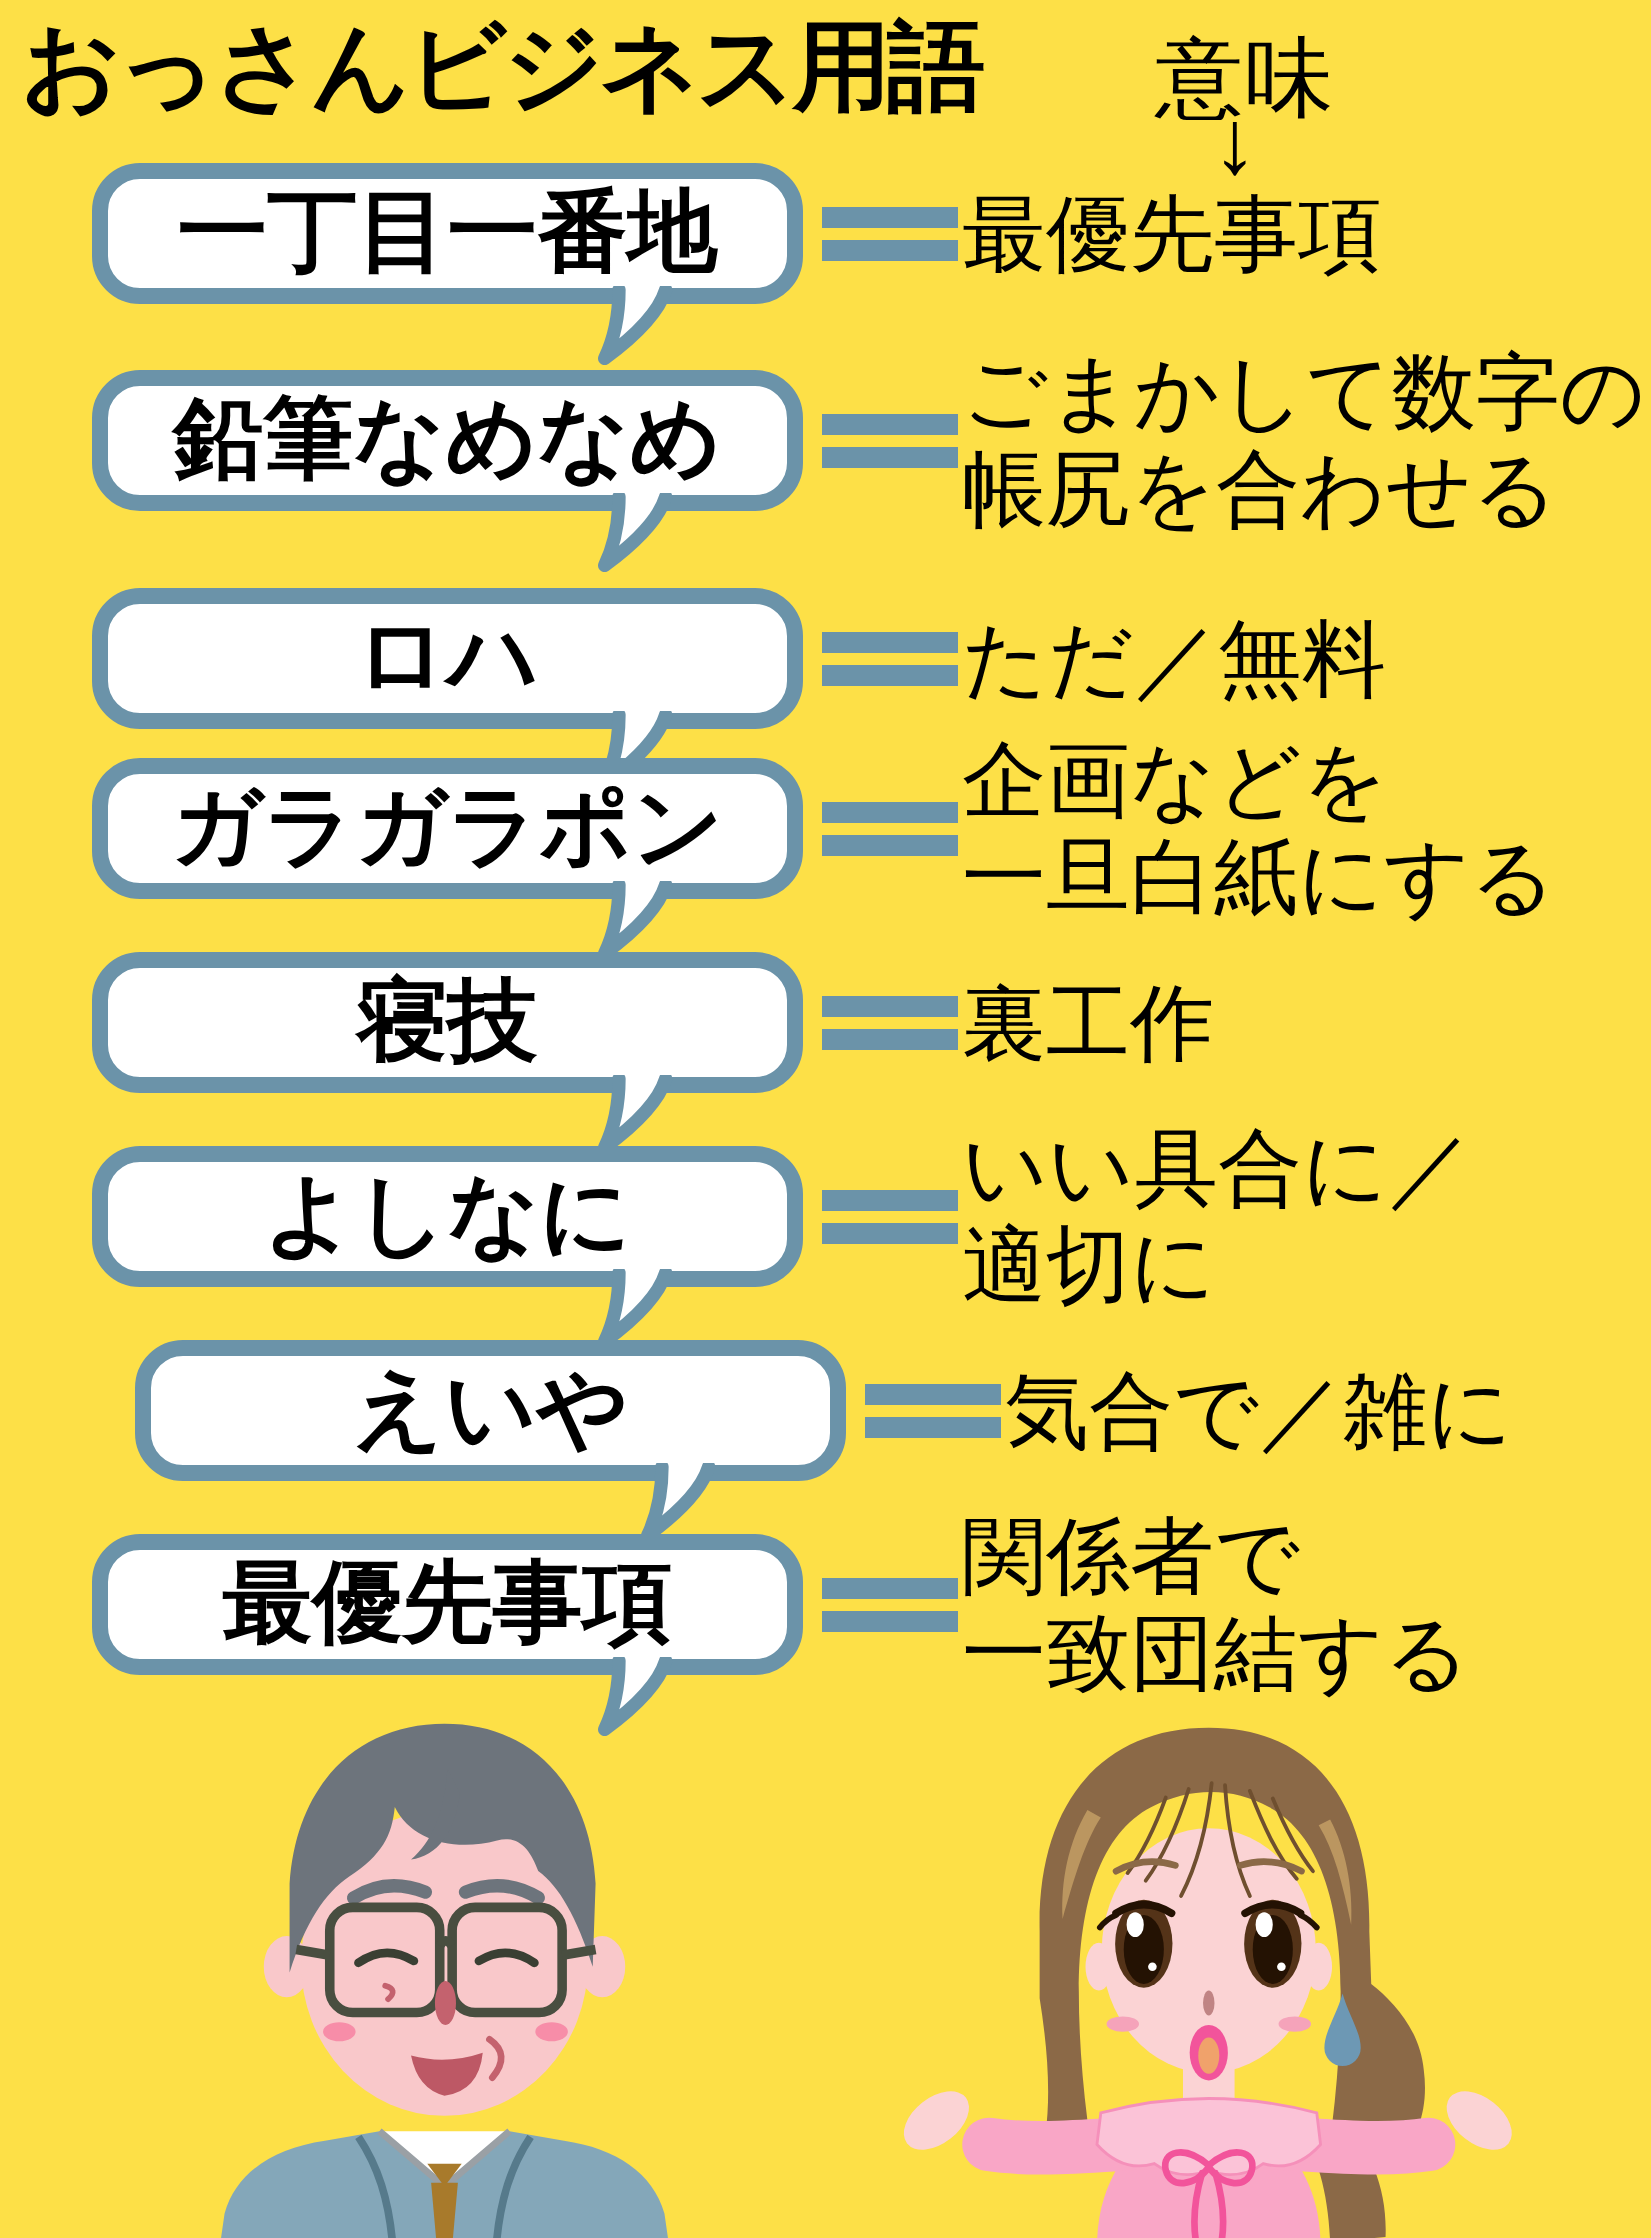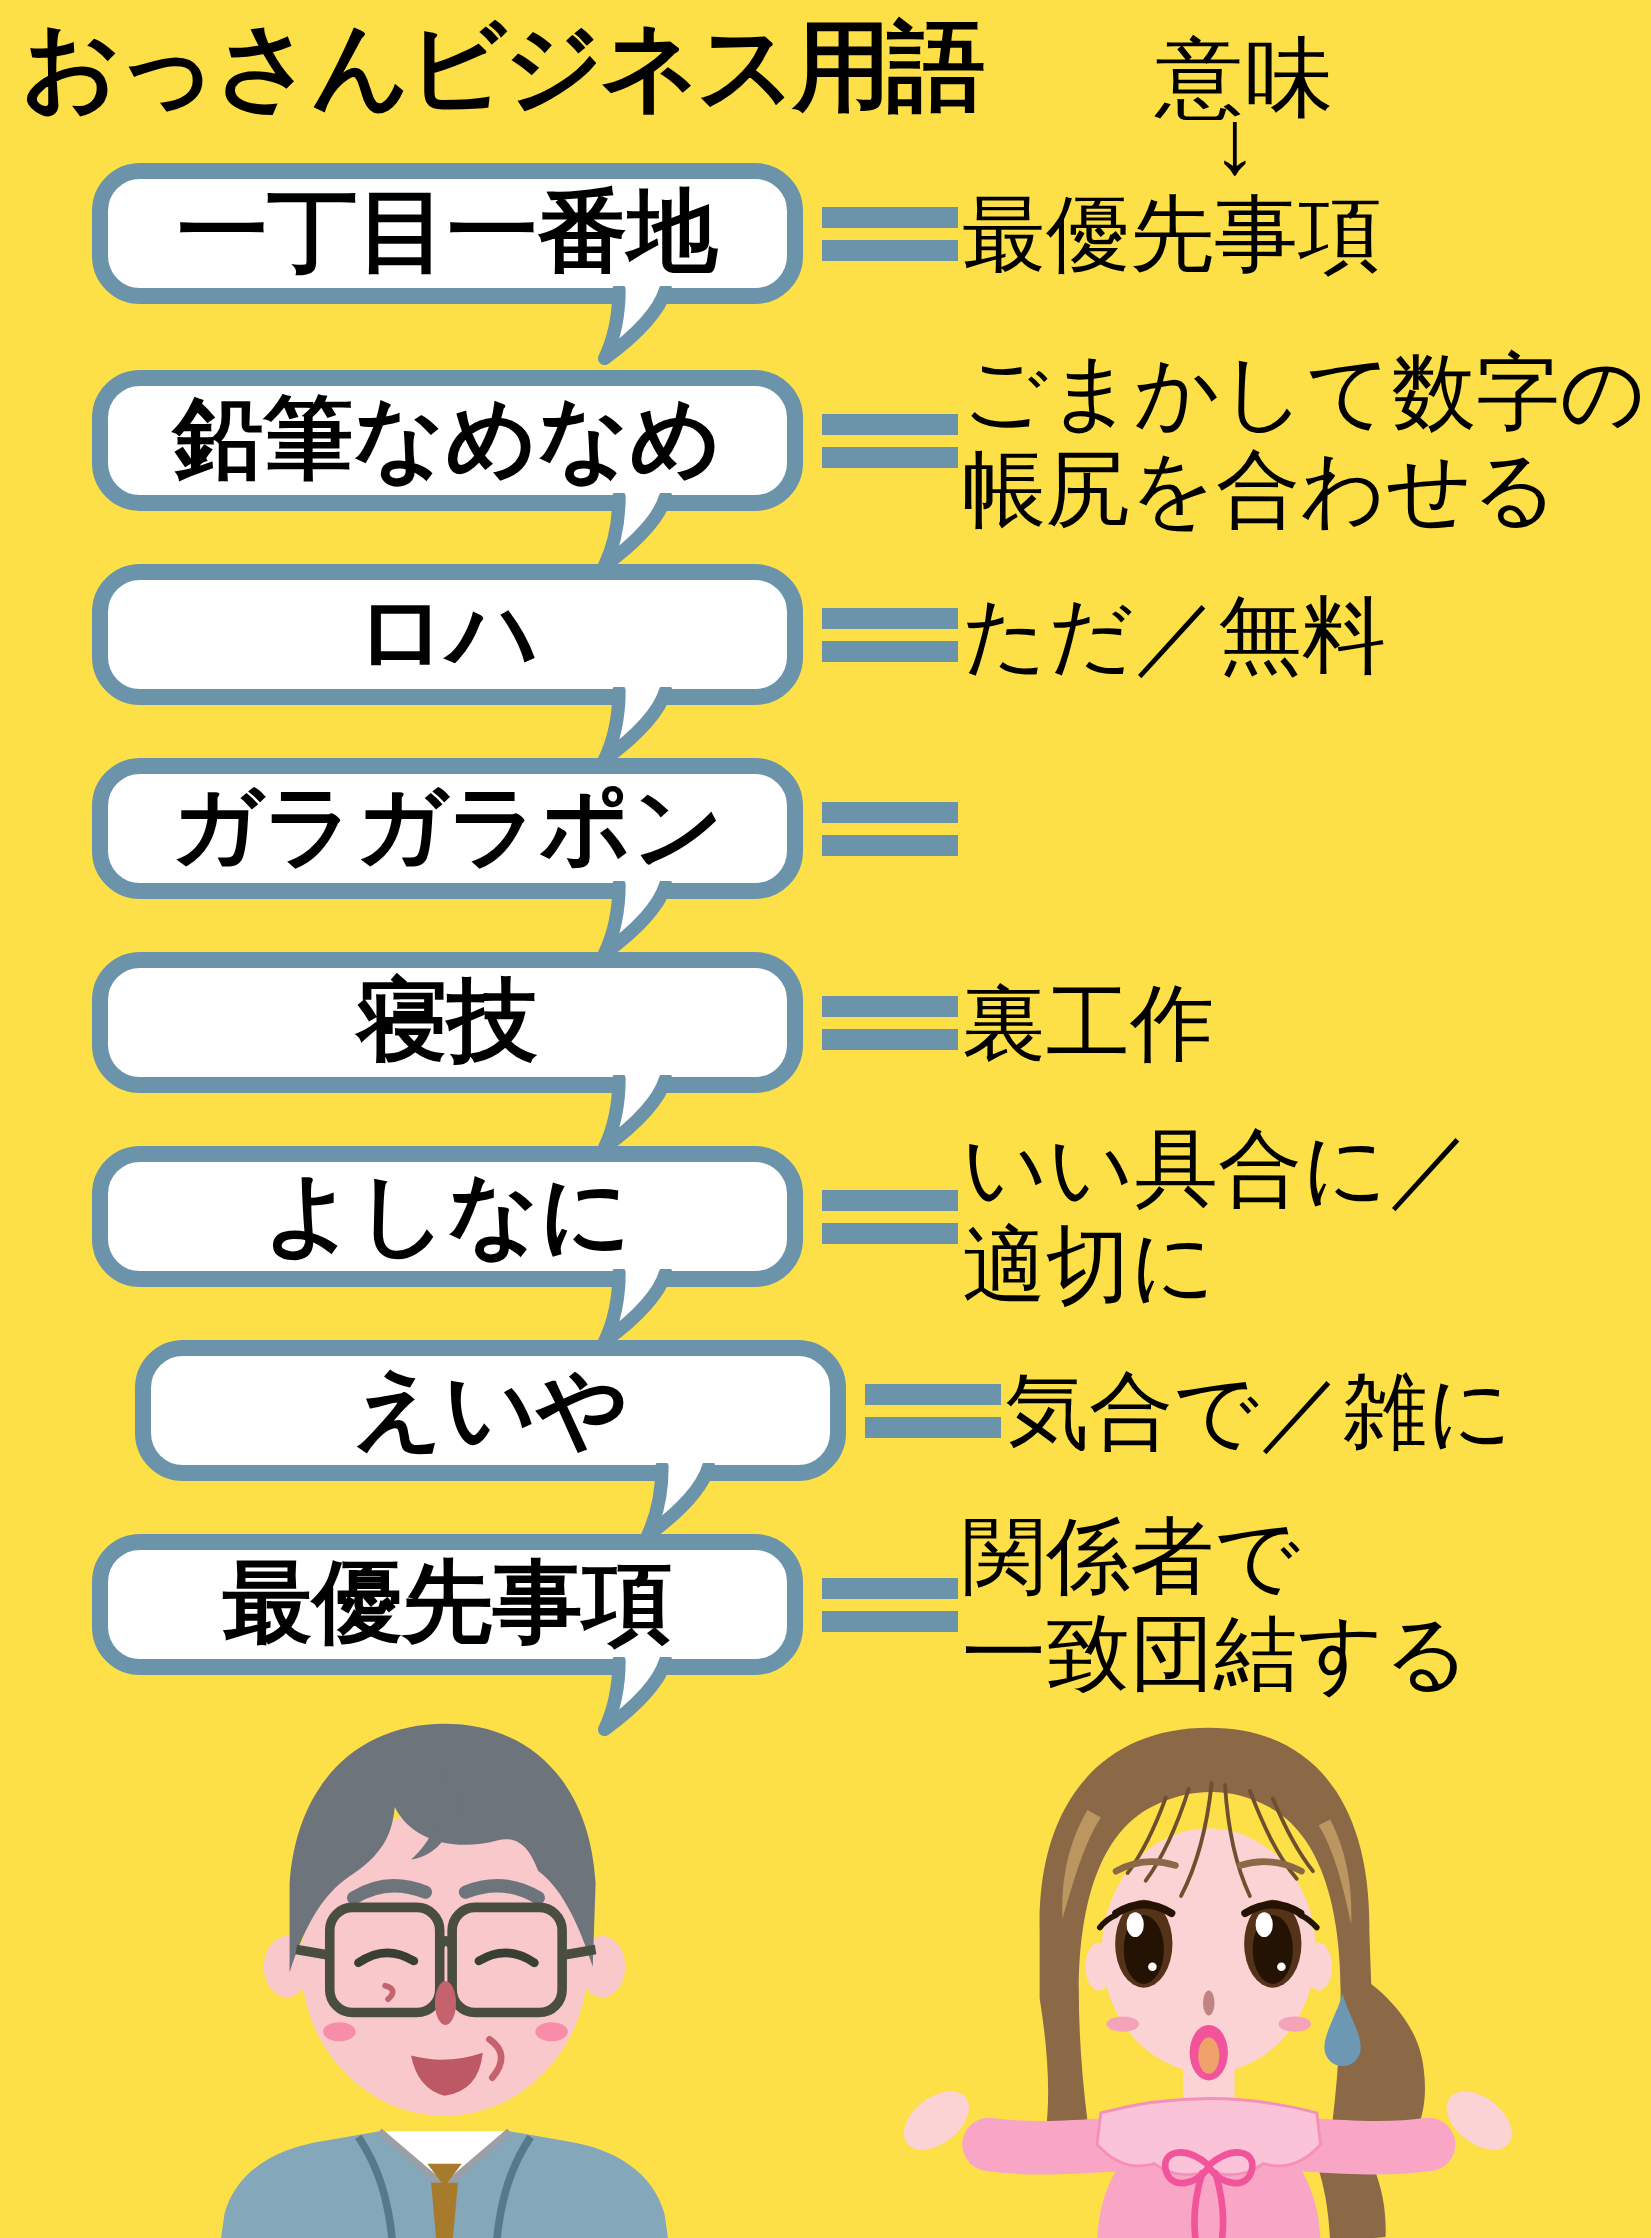--- a/index.html
+++ b/index.html
@@ -80,21 +80,21 @@
     <div class="equals">
         <div class="bar"></div>
         <div class="bar b2"></div>
       </div>
     <div class="meaning">
       <div>ごまかして数字の</div>
         <div>帳尻を合わせる</div>
     </div>
   </div>
 
-  <div class="row" style="top:564px;">
+  <div class="row" style="top:588px;font-family:Liberation Serif, serif;">
     <div class="bubble">
       <span class="term">ロハ</span>
     </div>
     <svg class="tail" viewBox="0 0 140 85">
       <path d="M49,2 L98,2 C90,30 64,54 34,76 C44,55 49,28 49,2 Z" fill="#ffffff"></path>
       <path d="M49,4 C49,28 44,55 34,76 M98,4 C90,30 64,54 34,76" fill="none" stroke="#6b93a9" stroke-width="14" stroke-linecap="round" stroke-linejoin="round"></path>
     </svg>
     <div class="equals">
         <div class="bar"></div>
         <div class="bar b2"></div>
@@ -110,20 +110,24 @@
       <span class="term">ガラガラポン</span>
     </div>
     <svg class="tail" viewBox="0 0 140 85">
       <path d="M49,2 L98,2 C90,30 64,54 34,76 C44,55 49,28 49,2 Z" fill="#ffffff"></path>
       <path d="M49,4 C49,28 44,55 34,76 M98,4 C90,30 64,54 34,76" fill="none" stroke="#6b93a9" stroke-width="14" stroke-linecap="round" stroke-linejoin="round"></path>
     </svg>
     <div class="equals">
         <div class="bar"></div>
         <div class="bar b2"></div>
       </div>
+    <div class="meaning">
+      <div>企画などを</div>
+        <div>一旦白紙にする</div>
+    </div>
   </div>
 
   <div class="row" style="top:952px;">
     <div class="bubble">
       <span class="term">寝技</span>
     </div>
     <svg class="tail" viewBox="0 0 140 85">
       <path d="M49,2 L98,2 C90,30 64,54 34,76 C44,55 49,28 49,2 Z" fill="#ffffff"></path>
       <path d="M49,4 C49,28 44,55 34,76 M98,4 C90,30 64,54 34,76" fill="none" stroke="#6b93a9" stroke-width="14" stroke-linecap="round" stroke-linejoin="round"></path>
     </svg>

